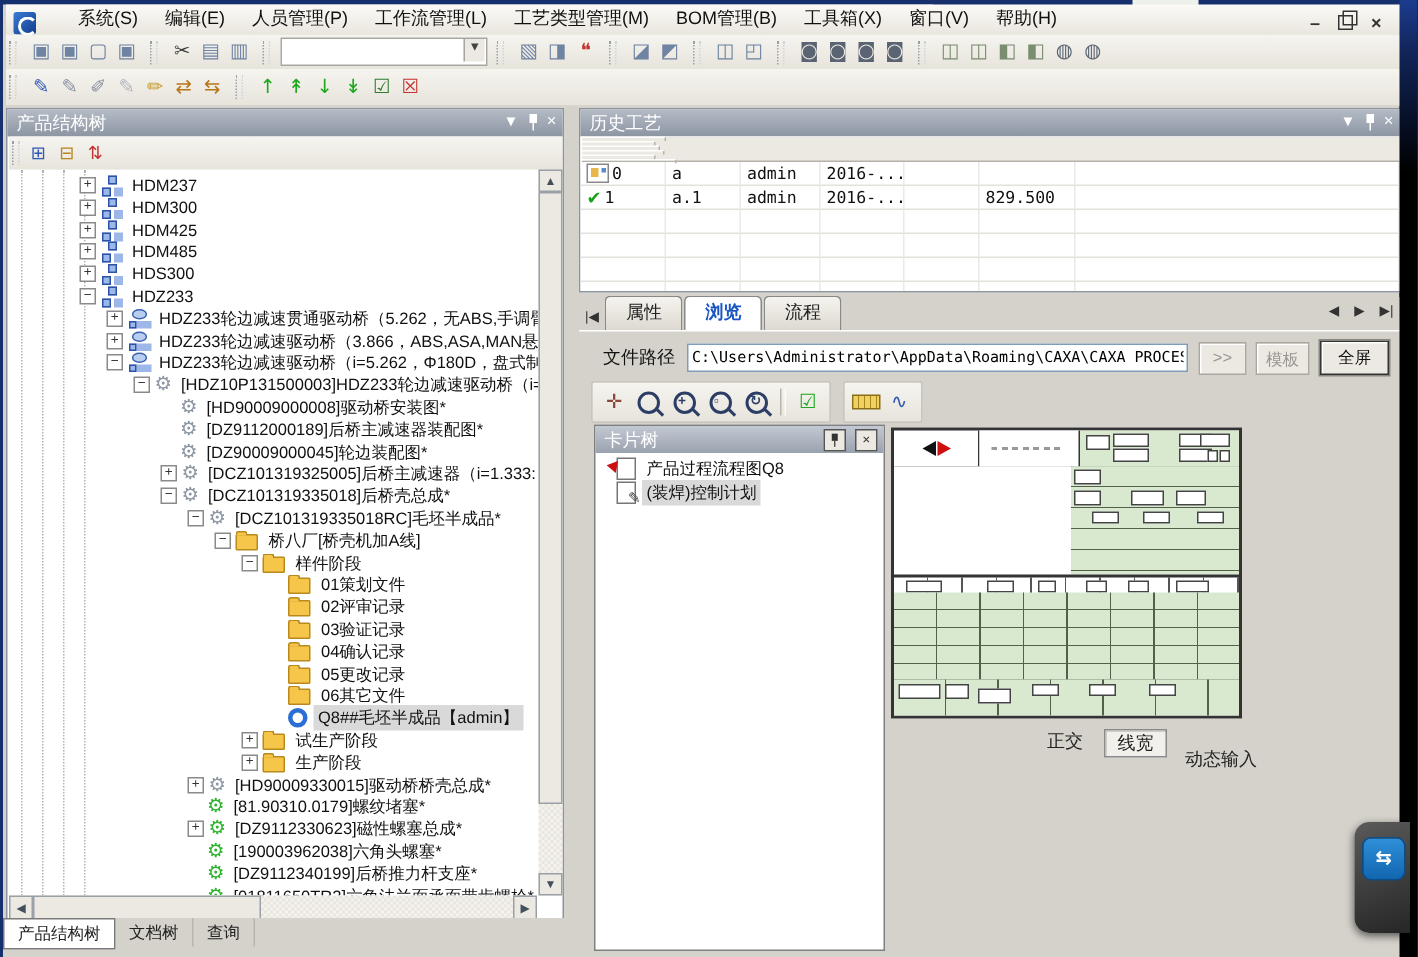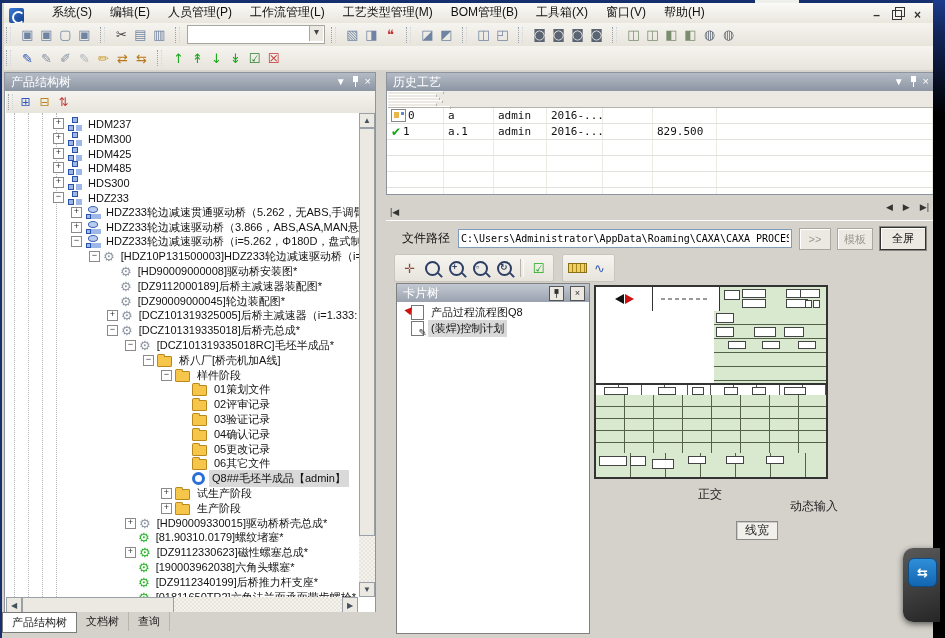--- a/index.html
+++ b/index.html
@@ -536,20 +536,25 @@
             <span class="hd-cell" style="width: 50px;"></span>
             <span class="hd-cell" style="width: 64px;"></span>
             <span class="hd-cell" style="flex: 1 1 0%;"></span>
           </div>
         </div>
     </div>
 
     <div id="detail">
       <div id="dtabs">
         <span class="dnav">|◀</span>
+        <span id="dtab-items" style="display:flex;align-items:flex-end;">
+            <span class="dtab">属性</span>
+            <span class="dtab active">浏览</span>
+            <span class="dtab">流程</span>
+          </span>
       </div>
       <div id="dnav-right">
         <span>◀</span>
         <span>▶</span>
         <span>▶|</span>
       </div>
 
       <div id="pathrow">
         <span id="pathlabel">文件路径</span>
         <input id="pathinput" readonly="" value="C:\Users\Administrator\AppData\Roaming\CAXA\CAXA PROCESS M." style="">
@@ -646,21 +651,21 @@
           <span class="wcell" style="left:34px;top:3px;width:14px;height:8px;"></span>
           <span class="wcell" style="left:56px;top:6px;width:20px;height:8px;"></span>
           <span class="wcell" style="left:92px;top:3px;width:16px;height:6px;"></span>
           <span class="wcell" style="left:130px;top:3px;width:16px;height:6px;"></span>
           <span class="wcell" style="left:170px;top:3px;width:16px;height:6px;"></span>
         </div>
       </div>
 
       <div id="statusrow">
           <span class="stbtn" style="left: 304px; width: 40px;">正交</span>
-          <span class="stbtn pressed" style="left: 350px; width: 40px; margin-top: 35px;">线宽</span>
+          <span class="stbtn pressed" style="left: 350px; width: 40px;">线宽</span>
           <span class="stbtn" style="left: 396px; width: 64px; margin-top: 12px;">动态输入</span>
         </div>
     </div>
   </div>
 
   <div id="edge"></div>
   <div id="tv">
     <div id="tv-icon">⇆</div>
   </div>
 </div>

